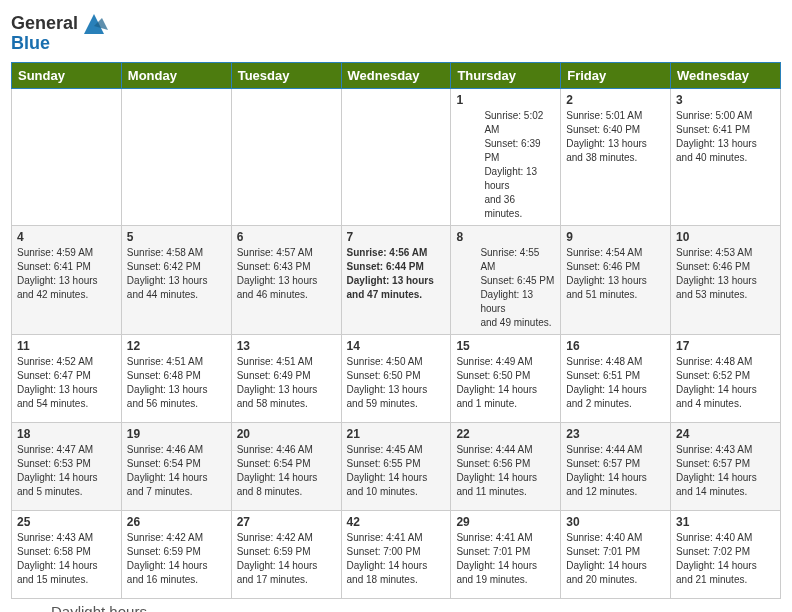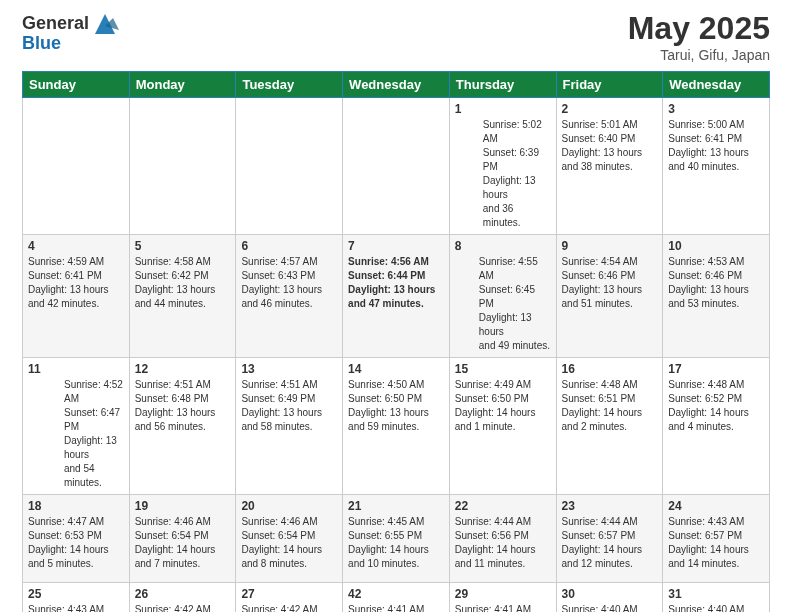--- a/index.html
+++ b/index.html
@@ -6,21 +6,21 @@
     body {
       font-family: Arial, sans-serif;
       background: #fff;
       width: 792px;
       height: 612px;
       overflow: hidden;
     }
     .page {
       width: 792px;
       height: 612px;
-      padding: 10px 22px;
+      padding: 10px 11px;
       display: flex;
       flex-direction: column;
     }
     .header {
       display: flex;
       justify-content: space-between;
       align-items: flex-start;
       margin-bottom: 8px;
     }
     .logo {
@@ -55,21 +55,21 @@
       color: #555;
     }
     .calendar {
       flex: 1;
       border: 1px solid #ccc;
       border-collapse: collapse;
       width: 100%;
       table-layout: fixed;
     }
     .calendar th {
-      background-color: #15803d;
+      background-color: #4d7c0f;
       color: #fff;
       text-align: left;
       padding: 5px 6px;
       font-size: 13px;
       border: 1px solid #2980b9;
     }
     .calendar td {
       vertical-align: top;
       border: 1px solid #ccc;
       padding: 4px 5px;
@@ -114,24 +114,20 @@
       <div style="display:flex;flex-direction:column;line-height:1.1">
         <div style="display:flex;align-items:center;">
           <span class="logo-text-general">General</span>
           <svg class="logo-icon" viewBox="0 0 28 28" xmlns="http://www.w3.org/2000/svg">
             <polygon points="4,24 14,4 24,24" fill="#2980b9"></polygon>
             <polygon points="14,16 22,8 28,20" fill="#1a5f8a" opacity="0.7"></polygon>
           </svg>
         </div>
         <span class="logo-text-blue" style="margin-top:-4px;margin-left:0px;">Blue</span>
       </div>
-    </div>
-    <div class="title-block">
-      <div class="title-month">May 2025</div>
-      <div class="title-location">Tarui, Gifu, Japan</div>
     </div>
   </div>
 
   <table class="calendar">
     <thead>
       <tr>
         <th>Sunday</th>
         <th>Monday</th>
         <th>Tuesday</th>
         <th>Wednesday</th>
@@ -215,21 +211,21 @@
             <span class="day-number">10</span>
             <div class="day-info" style="white-space: pre-line;">Sunrise: 4:53 AM
 Sunset: 6:46 PM
 Daylight: 13 hours
 and 53 minutes.</div>
           </td>
         </tr>
         <tr>
           <td>
             <span class="day-number">11</span>
-            <div class="day-info" style="white-space: pre-line; margin-left: 36px;">Sunrise: 4:52 AM
+            <div class="day-info" style="white-space: pre-line;">Sunrise: 4:52 AM
 Sunset: 6:47 PM
 Daylight: 13 hours
 and 54 minutes.</div>
           </td>
           <td>
             <span class="day-number">12</span>
             <div class="day-info" style="white-space: pre-line;">Sunrise: 4:51 AM
 Sunset: 6:48 PM
 Daylight: 13 hours
 and 56 minutes.</div>

